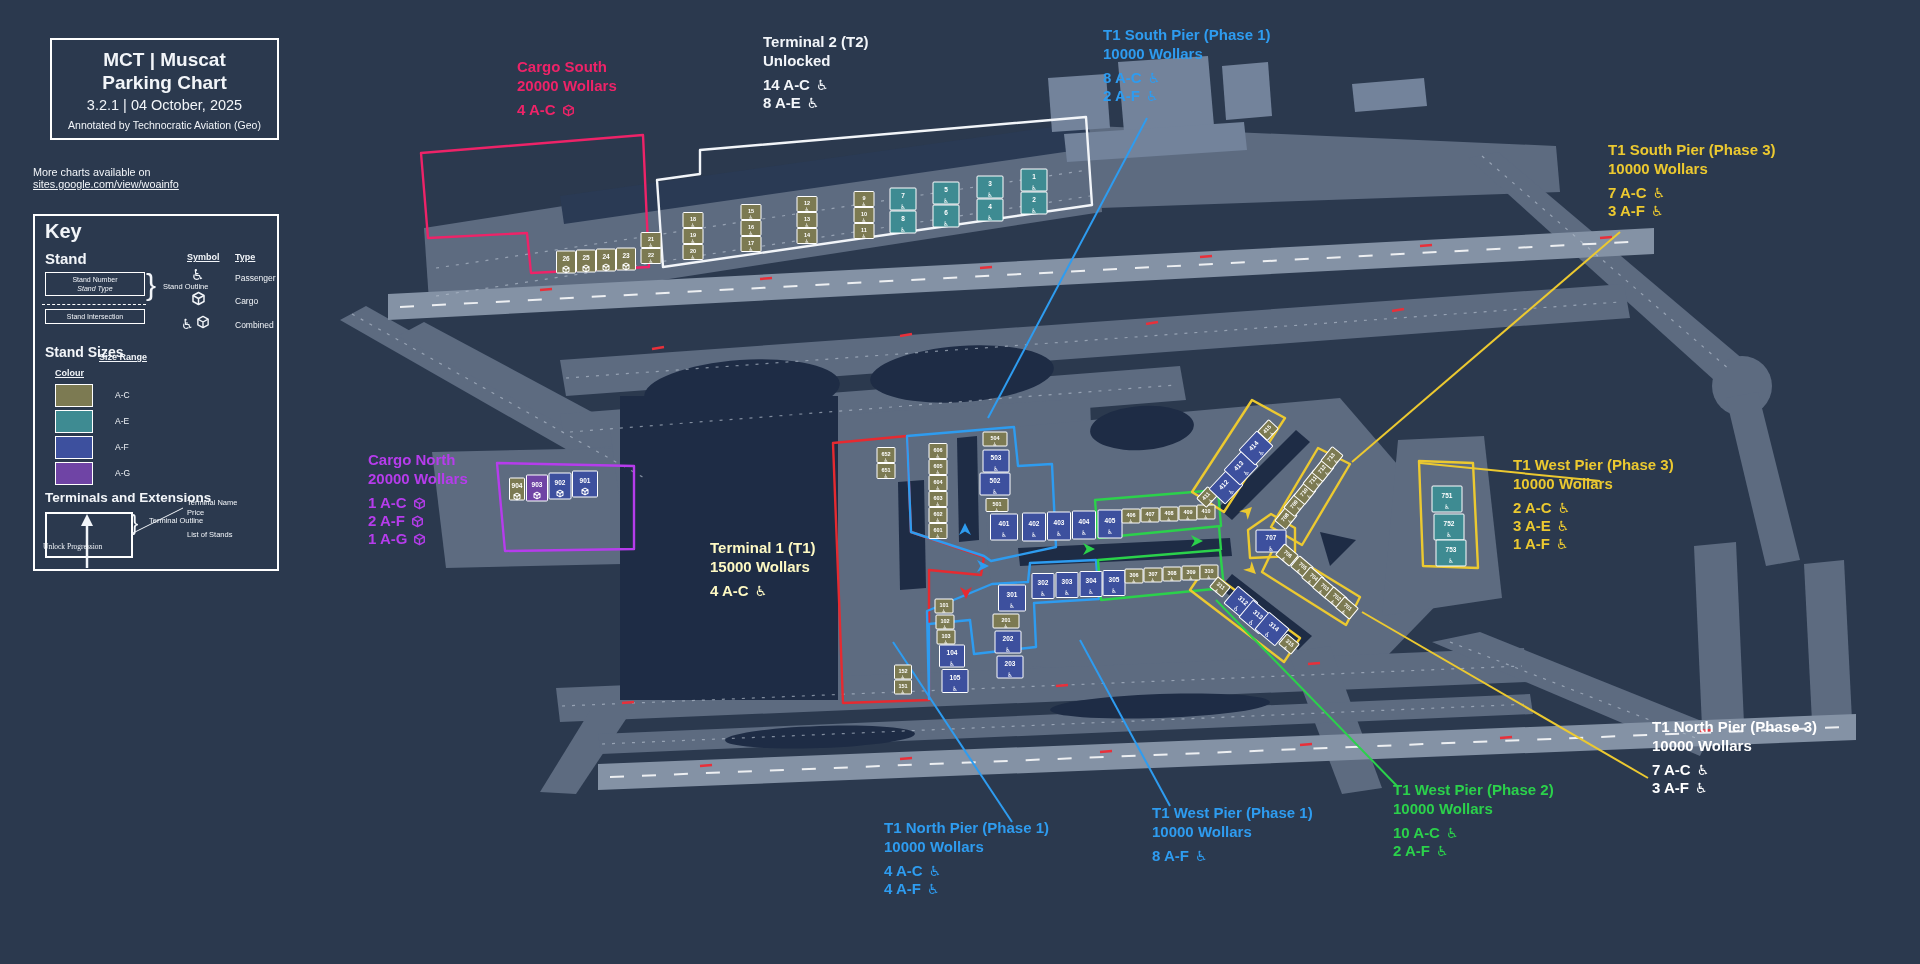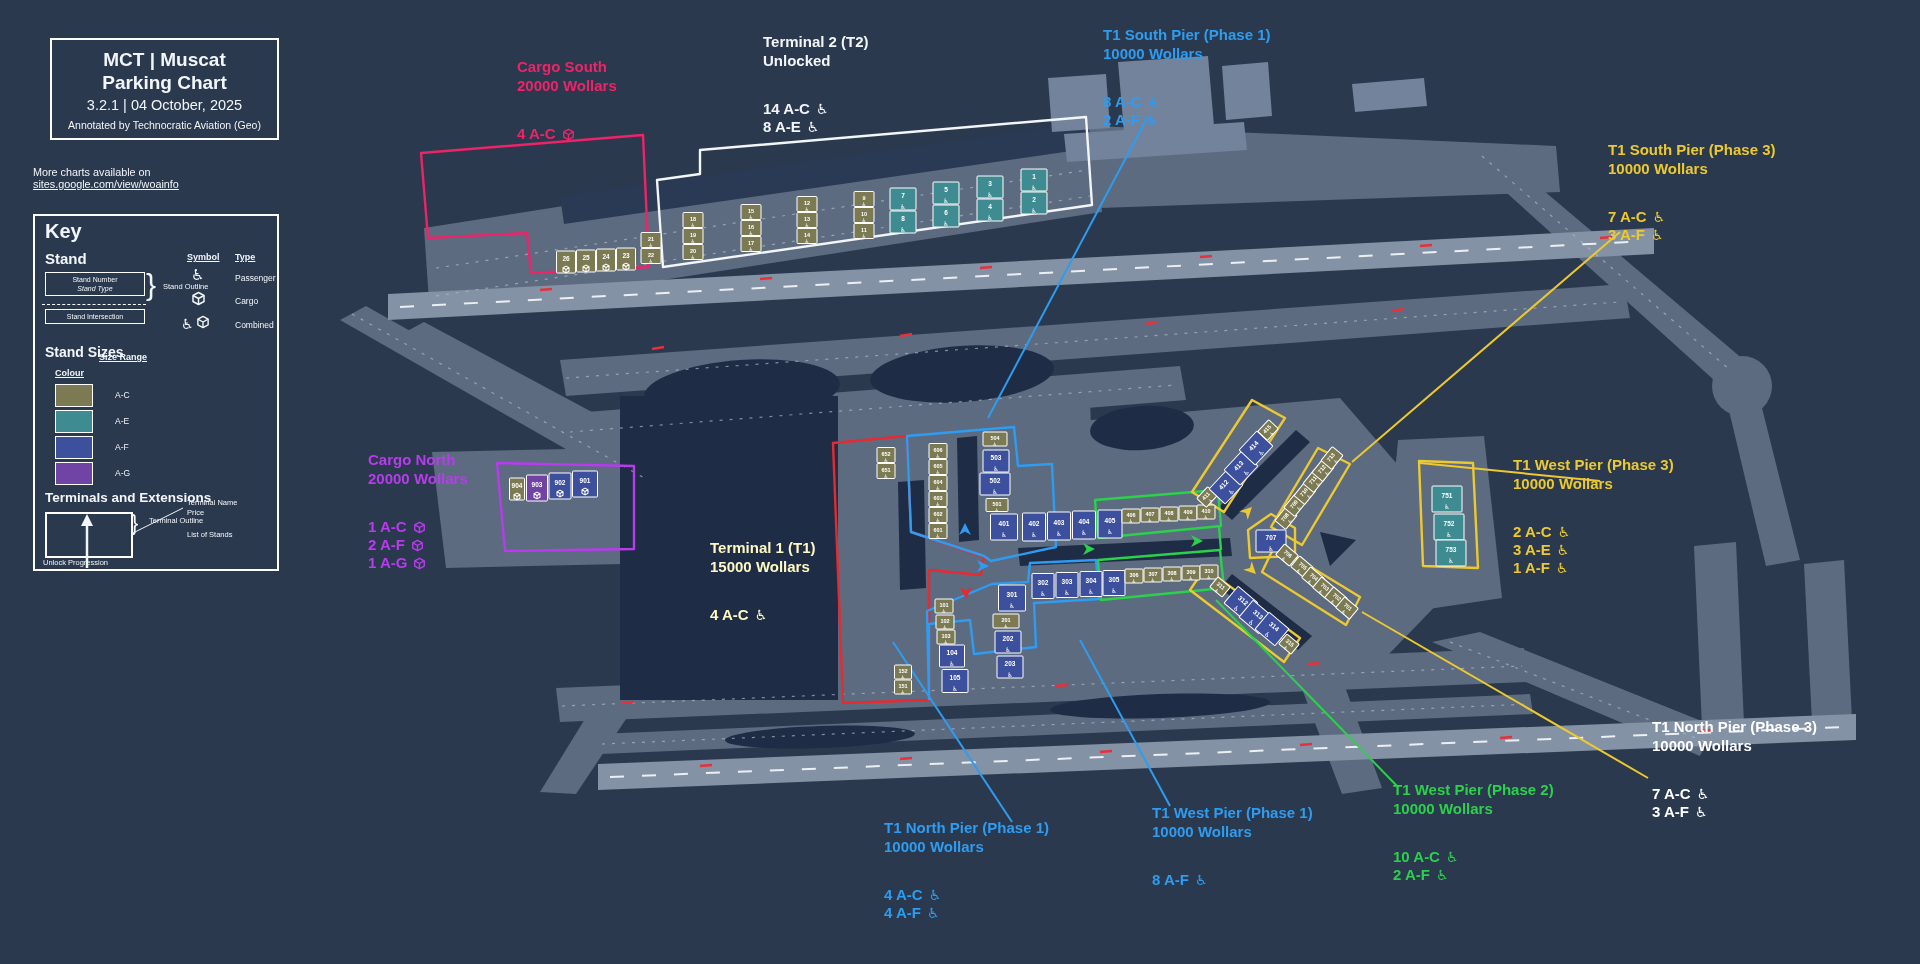--- a/index.html
+++ b/index.html
@@ -2,21 +2,21 @@
 <html><head>
 <meta charset="utf-8">
 <style>
   html,body{margin:0;padding:0;background:#2b394e;}
   #stage{position:relative;width:1920px;height:964px;overflow:hidden;background:#2b394e;
          font-family:"Liberation Sans","DejaVu Sans",sans-serif;color:#f2f5f9;}
   #map-svg{position:absolute;left:0;top:0;}
   #labels{position:absolute;left:0;top:0;width:100%;height:100%;pointer-events:none;}
   .region-label{position:absolute;font-size:15px;line-height:19px;font-weight:bold;white-space:nowrap;}
   .rl-price{font-weight:bold;}
-  .rl-stats{margin-top:30px;font-weight:bold;}
+  .rl-stats{margin-top:6px;font-weight:bold;}
   .rl-stat{display:flex;align-items:center;gap:6px;line-height:18px;}
   .rl-stat svg{display:block;}
   
   #panel{position:absolute;left:33px;top:38px;width:246px;}
   .title-box{border:2px solid #fff;text-align:center;padding:8px 4px 7px 4px;margin-left:17px;}
   .title-main{font-size:19px;font-weight:bold;line-height:23px;white-space:pre-line;}
   .title-version{font-size:14.5px;margin-top:3px;}
   .title-annot{font-size:10.5px;margin-top:6px;}
   .view-note{margin-top:22px;text-align:center;font-weight:bold;font-size:15.5px;line-height:21px;white-space:pre-line;}
   .more-charts{margin-top:26px;font-size:10.8px;}
@@ -860,16 +860,16 @@
       <svg class="abs" style="left:0;top:280px;" width="242" height="72">
         <line x1="52" y1="88" x2="52" y2="24" stroke="#f2f5f9" stroke-width="2.5"></line>
         <path d="M52 18 L46 30 L58 30 Z" fill="#f2f5f9"></path>
         <line x1="96" y1="38" x2="148" y2="12" stroke="#f2f5f9" stroke-width="1"></line>
       </svg>
       <div class="abs brace" style="left:96px;top:292px;font-size:22px;">}</div>
       <div class="abs k-small" style="left:114px;top:300px;">Terminal Outline</div>
       <div class="abs k-small" style="left:152px;top:282px;">Terminal Name</div>
       <div class="abs k-small" style="left:152px;top:292px;">Price</div>
       <div class="abs k-small" style="left:152px;top:314px;">List of Stands</div>
-      <div class="abs k-small" style="left:8px;top:342px;">Unlock Progression</div>
+      <div class="abs k-small" style="left:8px;top:326px;font-family:Liberation Serif, serif;">Unlock Progression</div>
     </div>
   </div>
 </div>
 
 </body></html>

